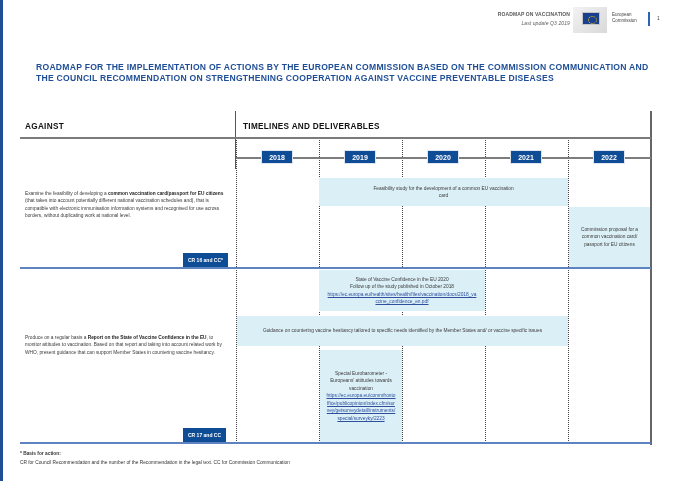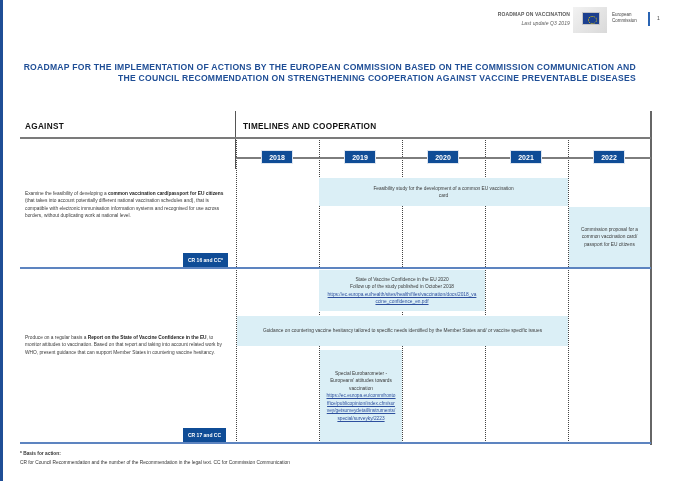--- a/index.html
+++ b/index.html
@@ -10,21 +10,21 @@
 
   .hdr-right { position: absolute; top: 10px; left: 470px; width: 100px; text-align: right; font-size: 5px; line-height: 9px; color: #5a5a5a; font-weight: bold; letter-spacing: 0.1px; }
   .hdr-right .sub { font-style: italic; font-weight: normal; }
   .ec-logo { position: absolute; left: 573px; top: 7px; width: 34px; height: 26px; background: linear-gradient(135deg,#f2f2f2,#d9d9d9); }
   .ec-flag { position: absolute; left: 582px; top: 12px; width: 18px; height: 13px; background: #1b3f8f; border: 1px solid #c5c5c5; }
   .ec-flag::after { content: ""; position: absolute; left: 5px; top: 3px; width: 7px; height: 6px; border: 1px dotted #f5d300; border-radius: 50%; }
   .ec-text { position: absolute; left: 612px; top: 12px; font-size: 4.5px; line-height: 6px; color: #444; }
   .ec-sep { position: absolute; left: 648px; top: 12px; width: 2px; height: 14px; background: #2a64b3; }
   .page-num { position: absolute; left: 657px; top: 15px; font-size: 5px; color: #444; }
 
-  .doc-title { position: absolute; left: 16px; top: 62px; width: 620px; font-size: 8.6px; line-height: 11.2px; font-weight: bold; color: #1f4e96; letter-spacing: 0.25px; text-align: right; }
+  .doc-title { position: absolute; left: 36px; top: 62px; width: 620px; font-size: 8.6px; line-height: 11.2px; font-weight: bold; color: #1f4e96; letter-spacing: 0.25px; }
 
   .col-head { position: absolute; top: 122px; font-size: 8.2px; font-weight: bold; color: #111; letter-spacing: 0.3px; }
   .head-line { position: absolute; left: 20px; top: 137px; width: 631px; height: 2px; background: #7b7b7b; }
   .vline-main { position: absolute; left: 235px; top: 111px; width: 1px; height: 58px; background: #555; }
   .vline-right { position: absolute; left: 650px; top: 111px; width: 2px; height: 334px; background: #666; }
 
   .timeline-line { position: absolute; left: 236px; top: 157px; width: 415px; height: 1.5px; background: #7d7d7d; }
   .year { position: absolute; top: 150px; width: 32px; height: 14px; background: #0f4c96; color: #fff; font-size: 7px; font-weight: bold; text-align: center; line-height: 14px; border: 1px solid #dfe6f0; }
 
   .dotted { position: absolute; width: 0; border-left: 1px dotted #444; }
@@ -55,21 +55,21 @@
 <div class="ec-text">
   <div>European</div>
   <div>Commission</div>
 </div>
 <div class="ec-sep"></div>
 <div class="page-num">1</div>
 
 <div class="doc-title">ROADMAP FOR THE IMPLEMENTATION OF ACTIONS BY THE EUROPEAN COMMISSION BASED ON THE COMMISSION COMMUNICATION AND THE COUNCIL RECOMMENDATION ON STRENGTHENING COOPERATION AGAINST VACCINE PREVENTABLE DISEASES</div>
 
 <div class="col-head" style="left:25px;">AGAINST</div>
-<div class="col-head" style="left:243px;">TIMELINES AND COOPERATION</div>
+<div class="col-head" style="left:243px;">TIMELINES AND DELIVERABLES</div>
 <div class="vline-main"></div>
 <div class="vline-right"></div>
 <div class="head-line"></div>
 
 <div class="dotted" style="left:236px; top:140px; height:303px;"></div>
 <div class="dotted" style="left:319px; top:140px; height:303px;"></div>
 <div class="dotted" style="left:402px; top:140px; height:303px;"></div>
 <div class="dotted" style="left:485px; top:140px; height:303px;"></div>
 <div class="dotted" style="left:568px; top:140px; height:303px;"></div>
 

